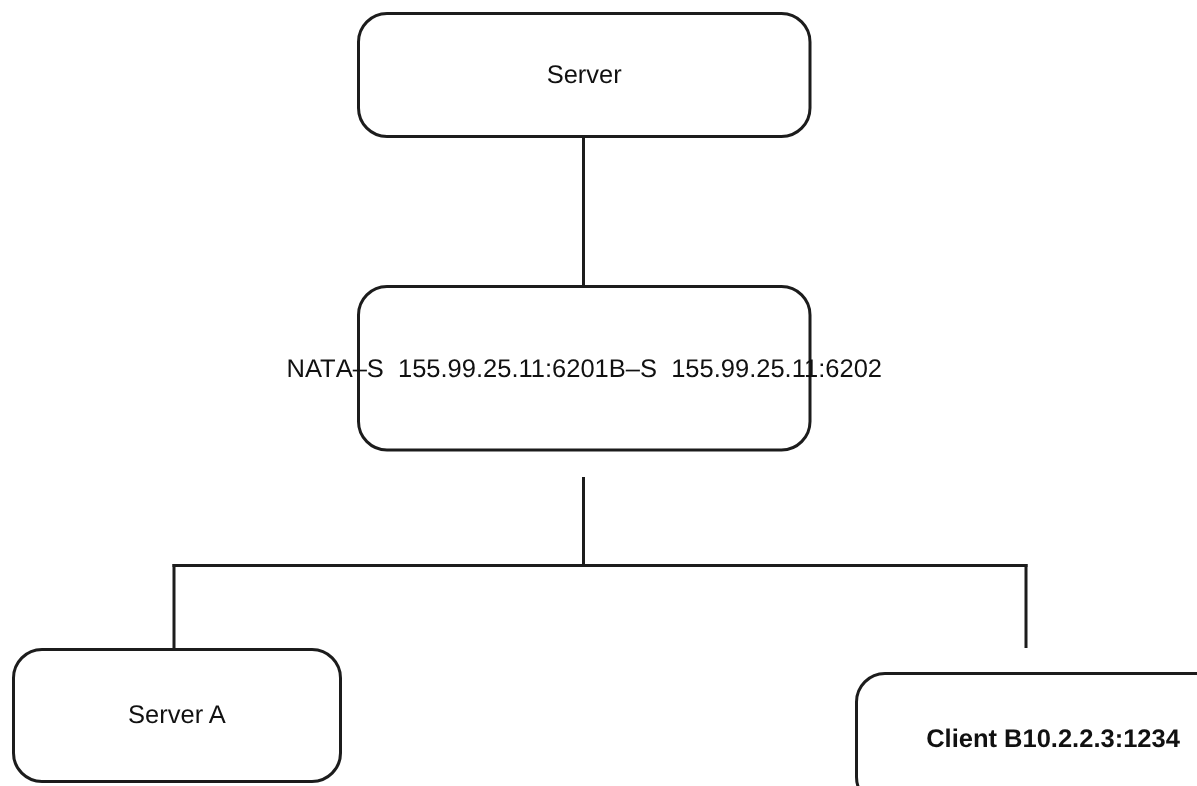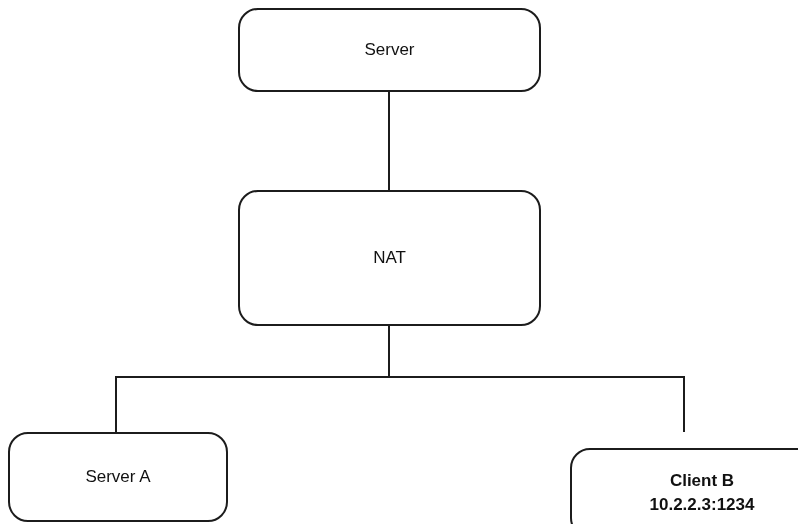--- a/index.html
+++ b/index.html
@@ -21,40 +21,40 @@
     color: var(--text);
     overflow: hidden;
   }
   .node {
     position: absolute;
     box-sizing: border-box;
     border: 2.5px solid var(--stroke);
     border-radius: 20px;
     background: var(--bg);
     display: flex;
-    flex-direction: column;
+    flex-direction: row;
     align-items: center;
     justify-content: center;
     text-align: center;
     font-size: 17px;
     line-height: 24px;
   }
   .node-line {
     white-space: pre; 
   }
   .edge {
     position: absolute;
     background: var(--stroke);
   }
   .edge.v { width: 2px; }
   .edge.h { height: 2px; }
 
   
   #node-server   { left: 238px; top: 8px;   width: 303px; height: 84px;  }
-  #node-nat      { left: 238px; top: 190px; width: 303px; height: 136px; }
+  #node-nat      { left: 238px; top: 190px; width: 303px; height: 111px; }
   #node-client-a { left: 8px;   top: 432px; width: 220px; height: 90px;  }
   #node-client-b { left: 570px; top: 448px; width: 264px; height: 90px; font-weight: bold;  }
 
   
   #edge-server-nat   { left: 388px; top: 92px;  height: 98px; }
   #edge-nat-trunk    { left: 388px; top: 318px; height: 60px; }
   #edge-branch-bar   { left: 115px; top: 376px; width: 570px; }
   #edge-drop-client-a{ left: 115px; top: 376px; height: 56px; }
   #edge-drop-client-b{ left: 683px; top: 376px; height: 56px; }
 </style>
@@ -68,20 +68,22 @@
   <div class="edge h" id="edge-branch-bar"></div>
   <div class="edge v" id="edge-drop-client-a"></div>
   <div class="edge v" id="edge-drop-client-b"></div>
 
   <div class="node" id="node-server">
     <div class="node-line">Server</div>
   </div>
 
   <div class="node" id="node-nat">
     <div class="node-line">NAT</div>
+    <div class="node-line">A–S  155.99.25.11:6201</div>
+    <div class="node-line">B–S  155.99.25.11:6202</div>
   </div>
 
   <div class="node" id="node-client-a">
     <div class="node-line">Server A</div>
   </div>
 
   <div class="node" id="node-client-b">
     <div class="node-line">Client B</div>
     <div class="node-line">10.2.2.3:1234</div>
   </div>

